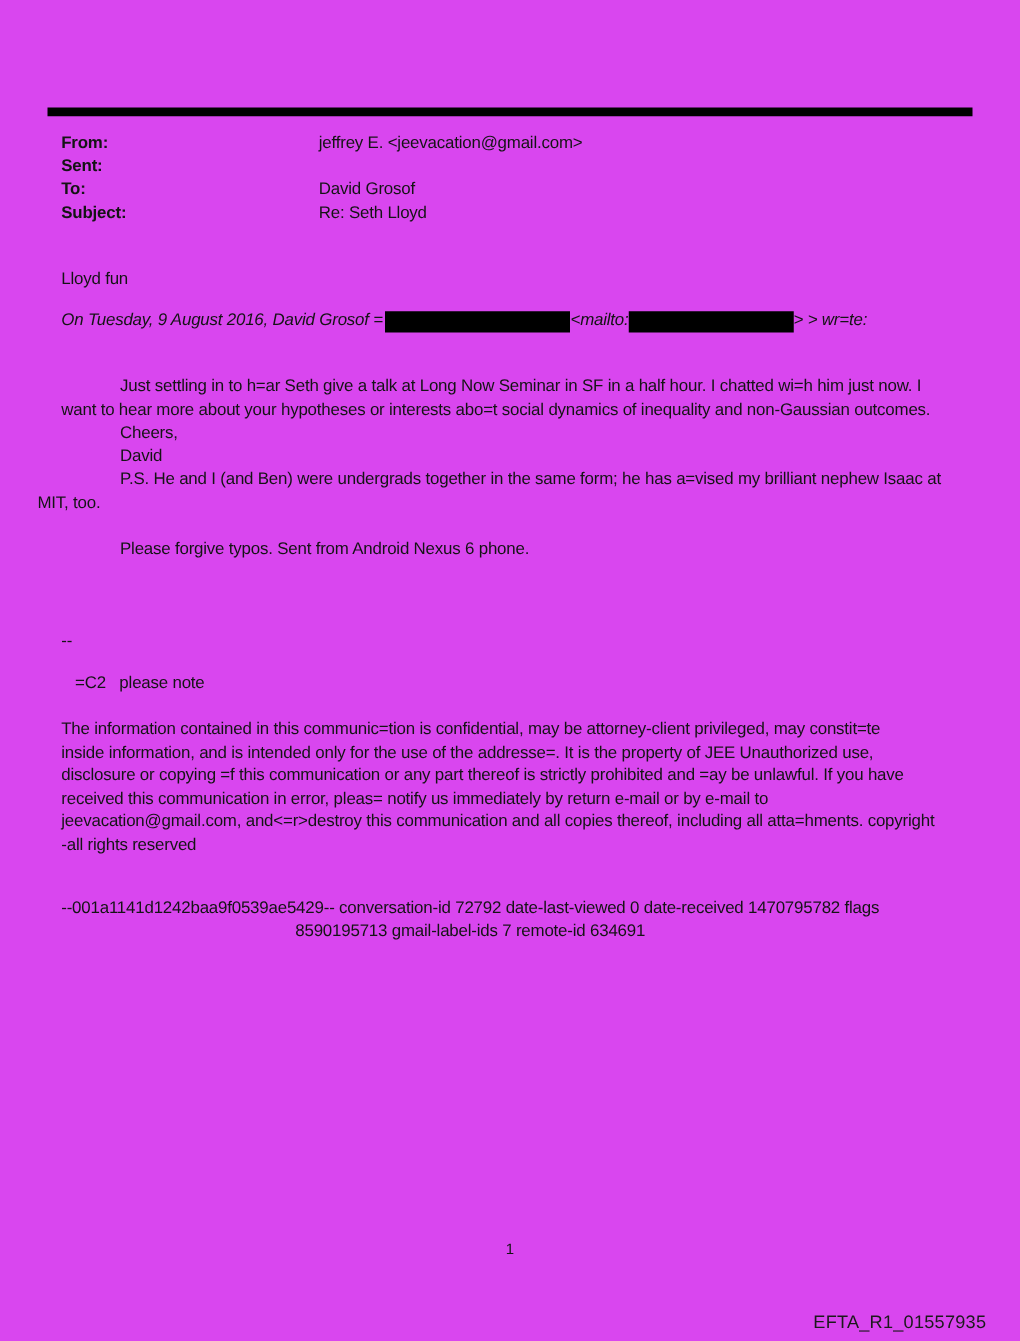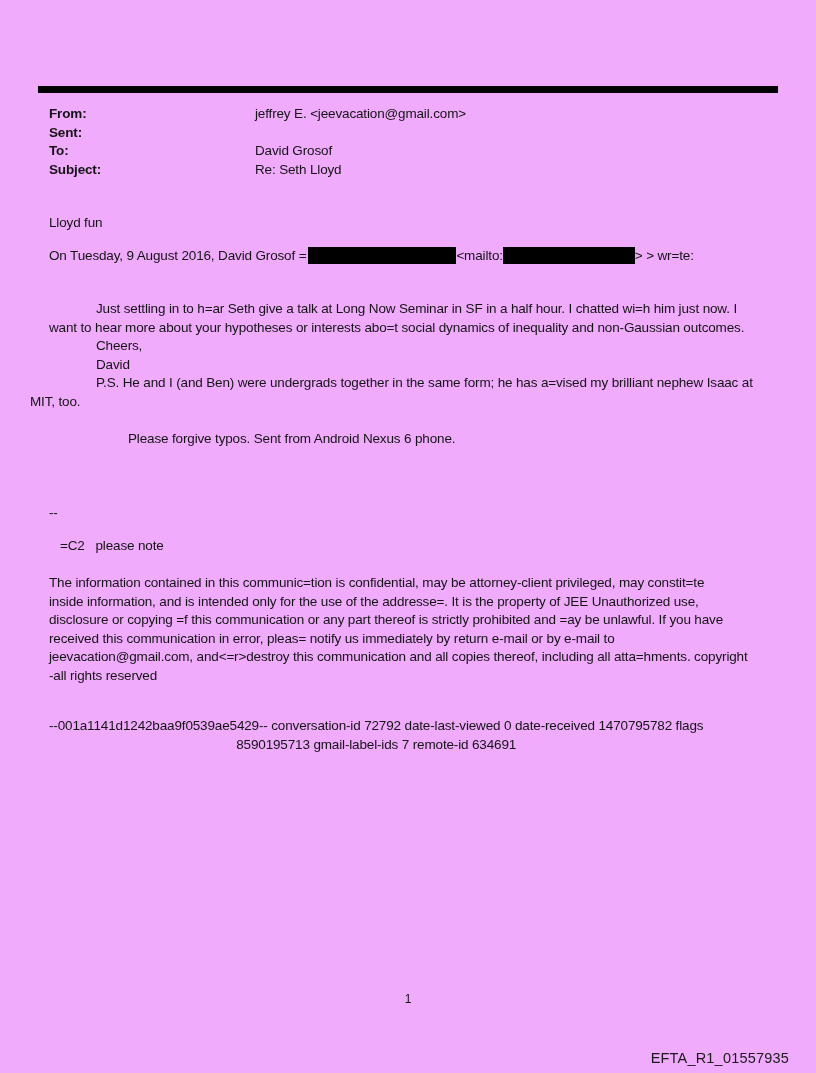--- a/index.html
+++ b/index.html
@@ -5,21 +5,21 @@
   * { margin: 0; padding: 0; box-sizing: border-box; }
   html, body { background: #ffffff; }
   body {
     font-family: "Liberation Sans", sans-serif;
     color: #111111;
   }
   .page {
     position: relative;
     width: 816px;
     height: 1073px;
-    background: #f0abfc;
+    background: #d946ef;
     overflow: hidden;
   }
   .txt {
     font-size: 13.5px;
     line-height: 18.6px;
     letter-spacing: -0.15px;
     white-space: pre;
     color: #141414;
   }
   .top-rule {
@@ -39,35 +39,36 @@
   .header-label {
     width: 206px;
     font-weight: bold;
   }
   .greeting { position: absolute; left: 49px; top: 214px; }
   .quote-line {
     position: absolute;
     left: 49px;
     top: 247px;
     display: flex;
-    align-items: flex-start;
+    align-items: flex-end;
     height: 18.6px;
+    font-style: italic;
   }
   .redaction {
     display: inline-block;
     height: 17px;
     background: #000000;
     flex: 0 0 auto;
   }
   .redaction.r1 { width: 148px; margin-left: 2px; }
   .redaction.r2 { width: 132px; }
   .message-block { position: absolute; left: 49px; top: 300px; }
   .indent { padding-left: 47px; }
   .hang { margin-left: -19px; }
-  .mobile-sig { position: absolute; left: 96px; top: 430px; margin-left: 32px; }
+  .mobile-sig { position: absolute; left: 96px; top: 430px; }
   .separator { position: absolute; left: 49px; top: 504px; }
   .note { position: absolute; left: 60px; top: 537px; }
   .disclaimer-block { position: absolute; left: 49px; top: 574px; }
   .mime-block { position: absolute; left: 49px; top: 717px; text-align: center; }
   .page-number {
     position: absolute;
     left: 0;
     top: 991px;
     width: 100%;
     text-align: center;

